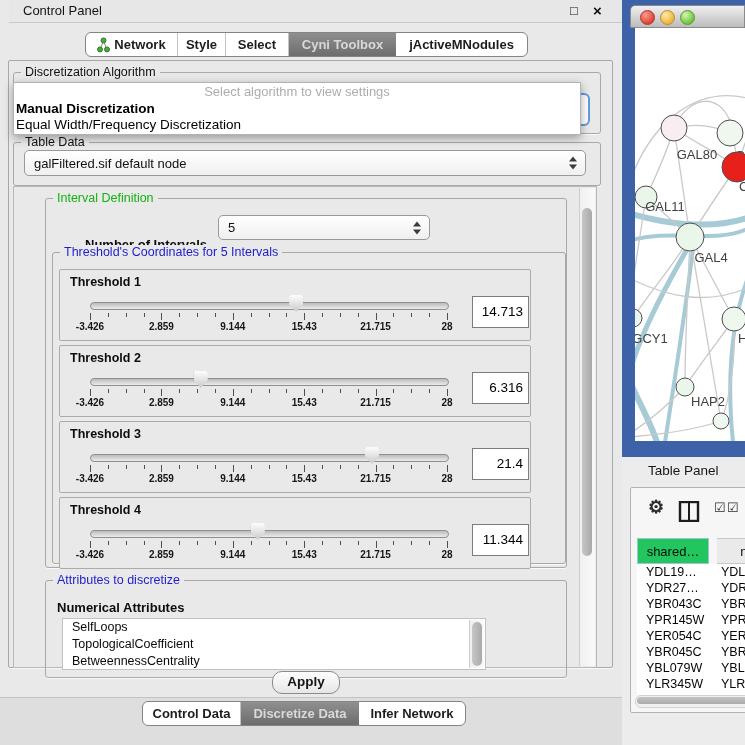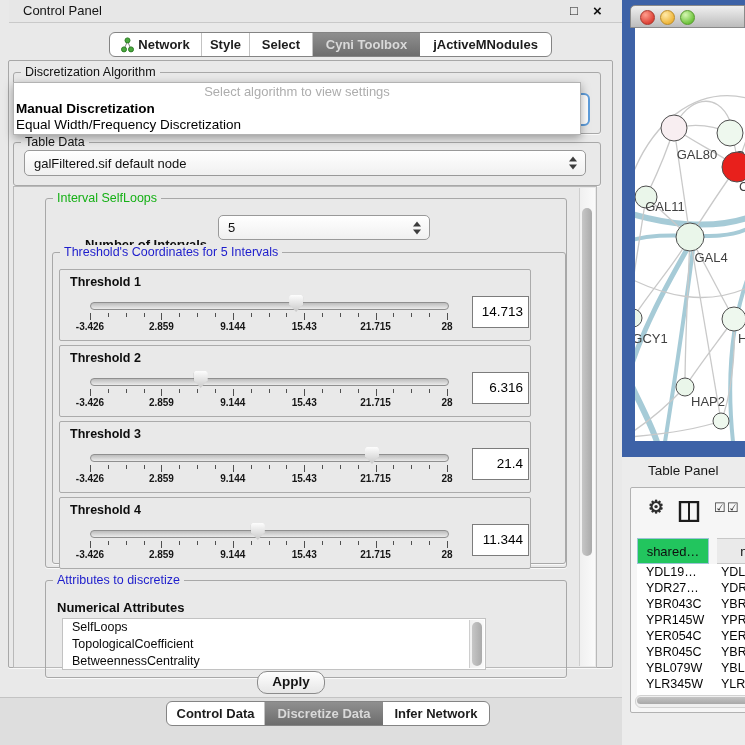--- a/index.html
+++ b/index.html
@@ -3,21 +3,21 @@
 <meta charset="utf-8">
 <style>
   html,body{margin:0;padding:0;background:#e6e6e6;font-family:"Liberation Sans",sans-serif;}
   #app{position:relative;width:745px;height:745px;overflow:hidden;background:#e9e9e9;}
   .abs{position:absolute;}
   
   #cp-titlebar{left:9px;top:0;width:622px;height:22px;background:#e7e7e7;border-bottom:1px solid #c9c9c9;}
   #cp-title{left:14px;top:0;line-height:22px;font-size:13px;color:#141414;}
   .win-ico{top:0;line-height:22px;font-size:13px;color:#111;cursor:default;}
   
-  .segbar{position:absolute;display:flex;height:23px;background:#fff;border:1px solid #848484;border-radius:6px;overflow:hidden;margin-left:24px;}
+  .segbar{position:absolute;display:flex;height:23px;background:#fff;border:1px solid #848484;border-radius:6px;overflow:hidden;}
   .seg{display:flex;align-items:center;justify-content:center;gap:4px;font-size:13px;font-weight:bold;color:#1c1c1c;border-right:1px solid #c3c3c3;box-sizing:border-box;height:100%;}
   .seg:last-child{border-right:none;}
   .seg-sel{background:linear-gradient(#8f8f8f,#6d6d6d);color:#d9d9d9;border-right:none;}
   
   .gbox{position:absolute;border:1px solid #a8a8a8;border-radius:3px;box-shadow:0 1px 0 rgba(255,255,255,.7);}
   .glabel{position:absolute;top:-8px;left:7px;background:#e9e9e9;padding:0 4px;font-size:12.5px;line-height:15px;color:#111;white-space:nowrap;}
   .glabel.green{color:#15b015;}
   .glabel.blue{color:#1d1dcc;}
   
   .combo{position:absolute;background:linear-gradient(#ffffff,#f0f0f0);border:1px solid #999;border-radius:5px;font-size:13px;color:#111;line-height:24px;padding:0 26px 0 9px;box-sizing:border-box;white-space:nowrap;overflow:hidden;}
@@ -40,21 +40,21 @@
   .th-track{position:absolute;left:30px;top:32px;width:357px;height:6px;border-radius:4px;background:linear-gradient(#bcbcbc,#ebebeb);border:1px solid #8f8f8f;}
   .th-thumb{position:absolute;top:25px;width:14px;height:17px;background:linear-gradient(#fdfdfd,#c9c9c9);clip-path:polygon(12% 0,88% 0,100% 12%,100% 55%,50% 100%,0 55%,0 12%);filter:drop-shadow(0 0 1px #6f6f6f);}
   .tick{position:absolute;width:1px;background:#4f4f4f;top:43px;}
   .tick.ma{height:7px;} .tick.mi{height:4px;}
   .sc{position:absolute;top:51px;width:50px;text-align:center;font-size:10px;font-weight:bold;color:#161616;}
   .th-val{position:absolute;left:412px;top:26px;width:50px;height:30px;background:#fff;border:1px solid #7c7c7c;font-size:13.5px;color:#000;text-align:right;line-height:30px;padding-right:5px;}
   
   #attr-list{left:62px;top:618px;width:422px;height:50px;background:#fff;border:1px solid #c2c2c2;overflow:hidden;}
   .attr-item{font-size:12.5px;line-height:17px;padding-left:9px;color:#0a0a0a;white-space:nowrap;}
   
-  #apply-btn{left:257px;top:671px;width:66px;height:21px;background:linear-gradient(#fefefe,#e6e6e6);border:1px solid #8b8b8b;border-radius:10px;font-size:13.5px;font-weight:bold;color:#151515;text-align:center;line-height:20px;}
+  #apply-btn{left:272px;top:671px;width:66px;height:21px;background:linear-gradient(#fefefe,#e6e6e6);border:1px solid #8b8b8b;border-radius:10px;font-size:13.5px;font-weight:bold;color:#151515;text-align:center;line-height:20px;}
   #bottom-strip{left:0;top:697px;width:622px;height:48px;background:#dedede;border-top:1px solid #c3c3c3;}
   
   #net-desktop{left:622px;top:0;width:123px;height:457px;background:#3d62a7;}
   #net-titlebar{left:630px;top:5px;width:115px;height:23px;background:linear-gradient(#f0f0f0,#bcbcbc);border:1px solid #8a8a8a;border-top-left-radius:5px;box-sizing:border-box;}
   .light{position:absolute;top:4px;width:13px;height:13px;border-radius:50%;}
   #light-close{left:9px;background:radial-gradient(circle at 35% 30%,#ff9d8d,#dd4337 70%);border:1px solid #a8362b;}
   #light-min{left:29px;background:radial-gradient(circle at 35% 30%,#ffeaa9,#eeb63c 70%);border:1px solid #bb8c28;}
   #light-zoom{left:49px;background:radial-gradient(circle at 35% 30%,#d6f6b3,#6fc43e 70%);border:1px solid #57992e;}
   #net-canvas{left:635px;top:28px;width:110px;height:413px;background:#fff;}
   .node-label{font-size:13px;fill:#404040;font-family:"Liberation Sans",sans-serif;}
@@ -139,21 +139,21 @@
       </div>
   </div>
 
   <div class="abs" id="scrollpanel">
     <div class="vsb">
       <div class="vsb-thumb" style="top:20px;height:348px;"></div>
     </div>
   </div>
 
   <div class="gbox" style="left:45px;top:198px;width:520px;height:368px;">
-    <span class="glabel green">Interval SelfLoops</span>
+    <span class="glabel green">Interval Definition</span>
   </div>
   <div class="abs" style="left:85px;top:221px;font-size:13px;font-weight:bold;color:#0d0d0d;margin-top:16px;">Number of Intervals</div>
   <div class="combo" style="left:218px;top:215px;width:212px;height:25px;line-height:24px;">
     <span>5</span>
     <div class="stepper">
         <div class="up"></div>
         <div class="dn"></div>
       </div>
   </div>
 

